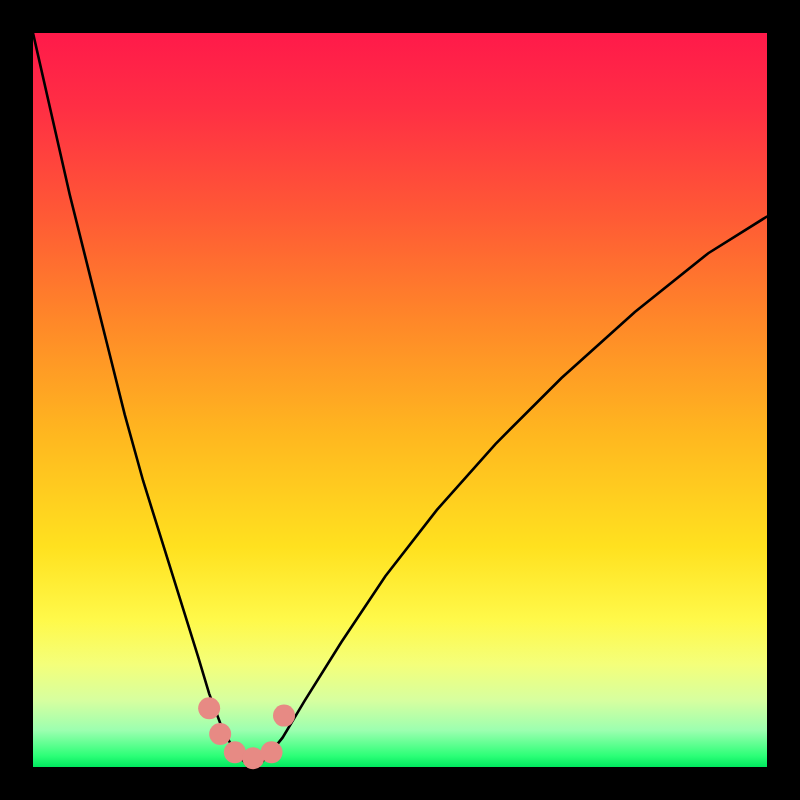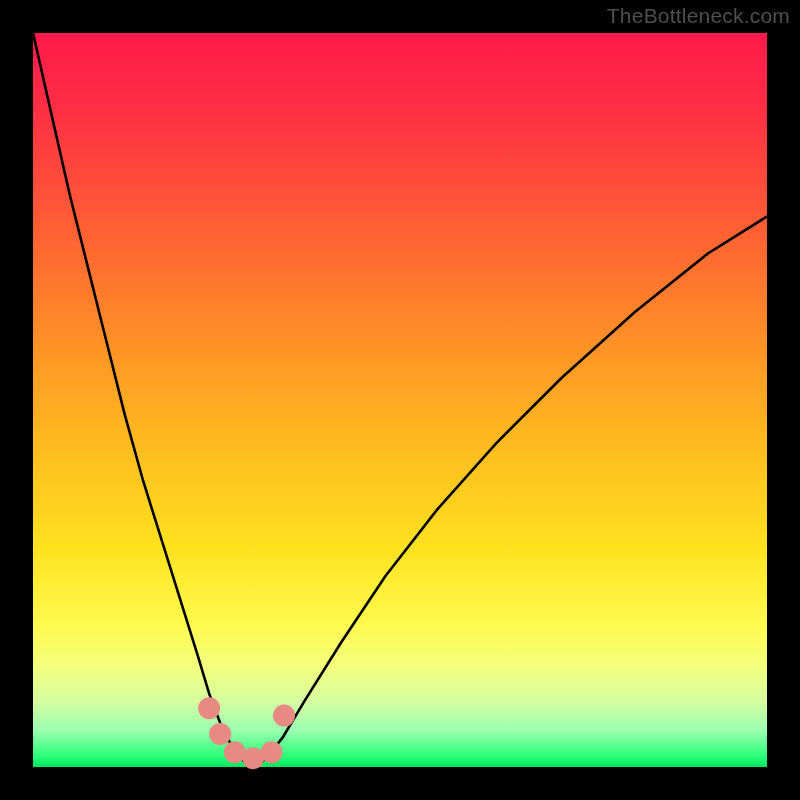--- a/index.html
+++ b/index.html
@@ -32,21 +32,20 @@
   svg {
     position: absolute;
     top: 0;
     left: 0;
   }
 </style>
 </head>
 <body>
 
 <div class="frame">
-  <div class="watermark">TheBottleneck.com</div>
 
   <svg id="chart-svg" width="800" height="800" viewBox="0 0 800 800">
     <defs>
       <linearGradient id="bg-grad" x1="0" y1="0" x2="0" y2="1">
           <stop offset="0%" stop-color="#ff1a4a"></stop>
           <stop offset="10%" stop-color="#ff2e44"></stop>
           <stop offset="25%" stop-color="#ff5a35"></stop>
           <stop offset="40%" stop-color="#ff8a28"></stop>
           <stop offset="55.00000000000001%" stop-color="#ffb81f"></stop>
           <stop offset="70%" stop-color="#ffe11f"></stop>

